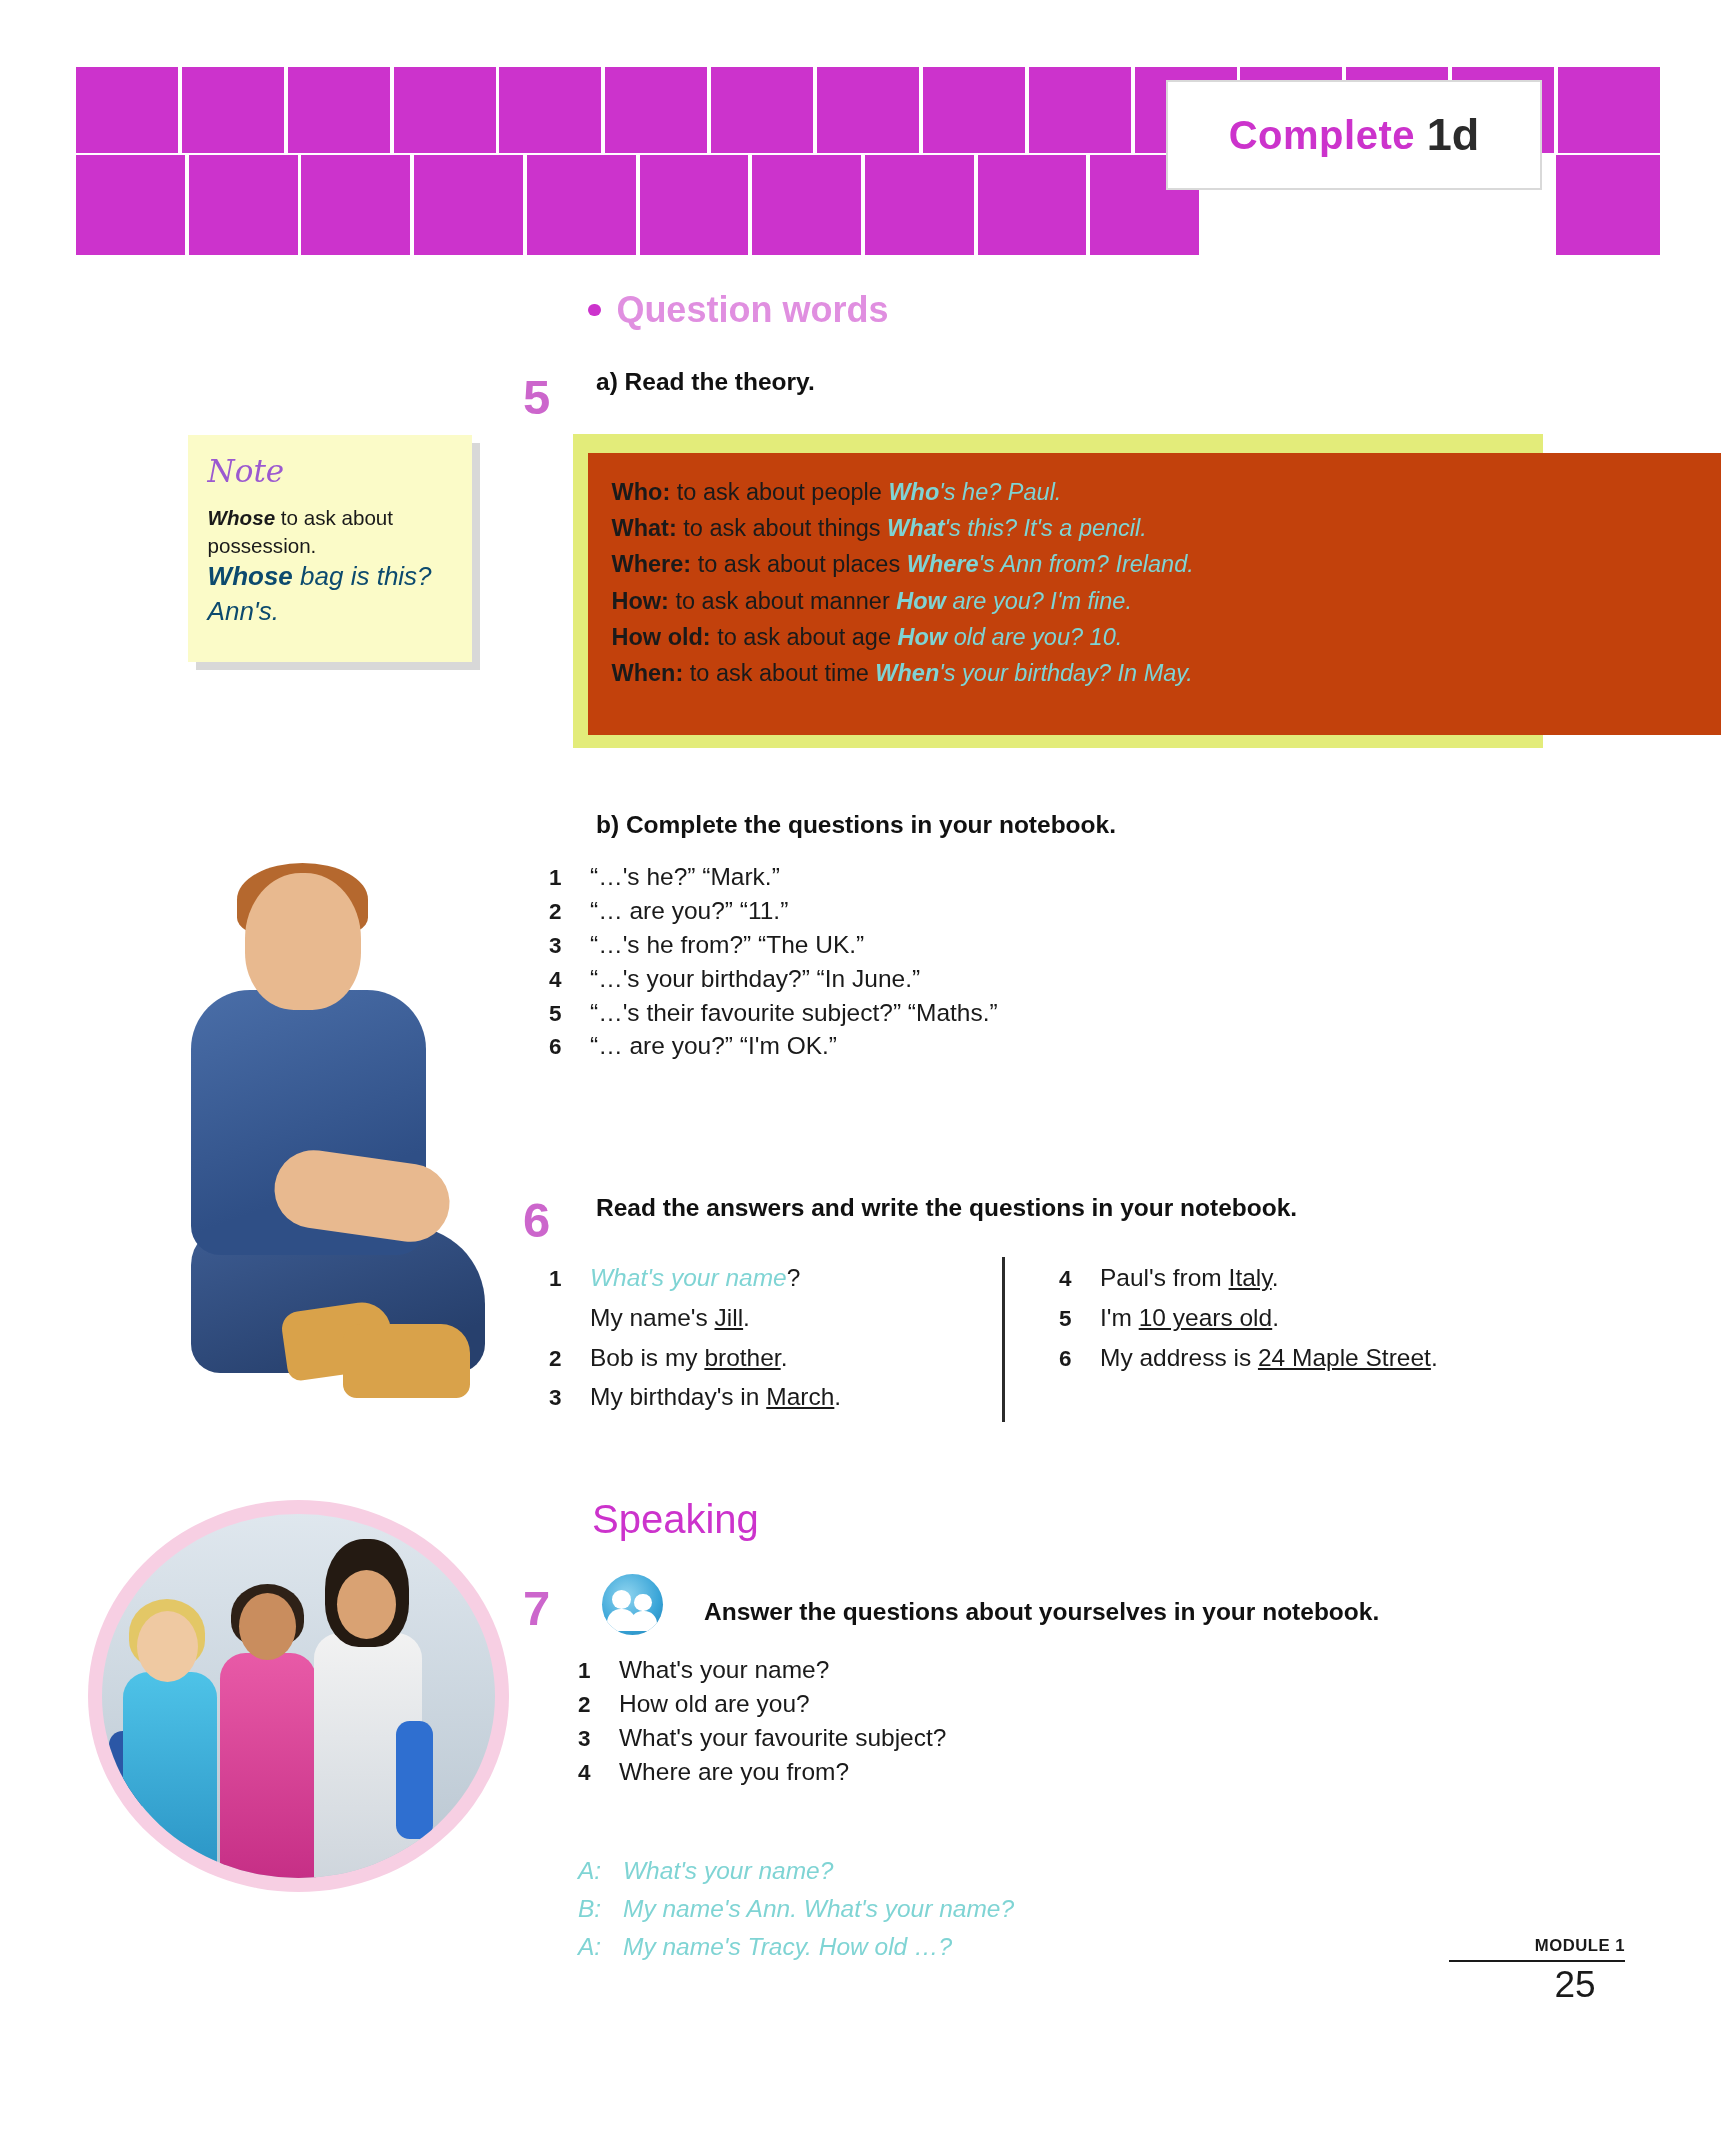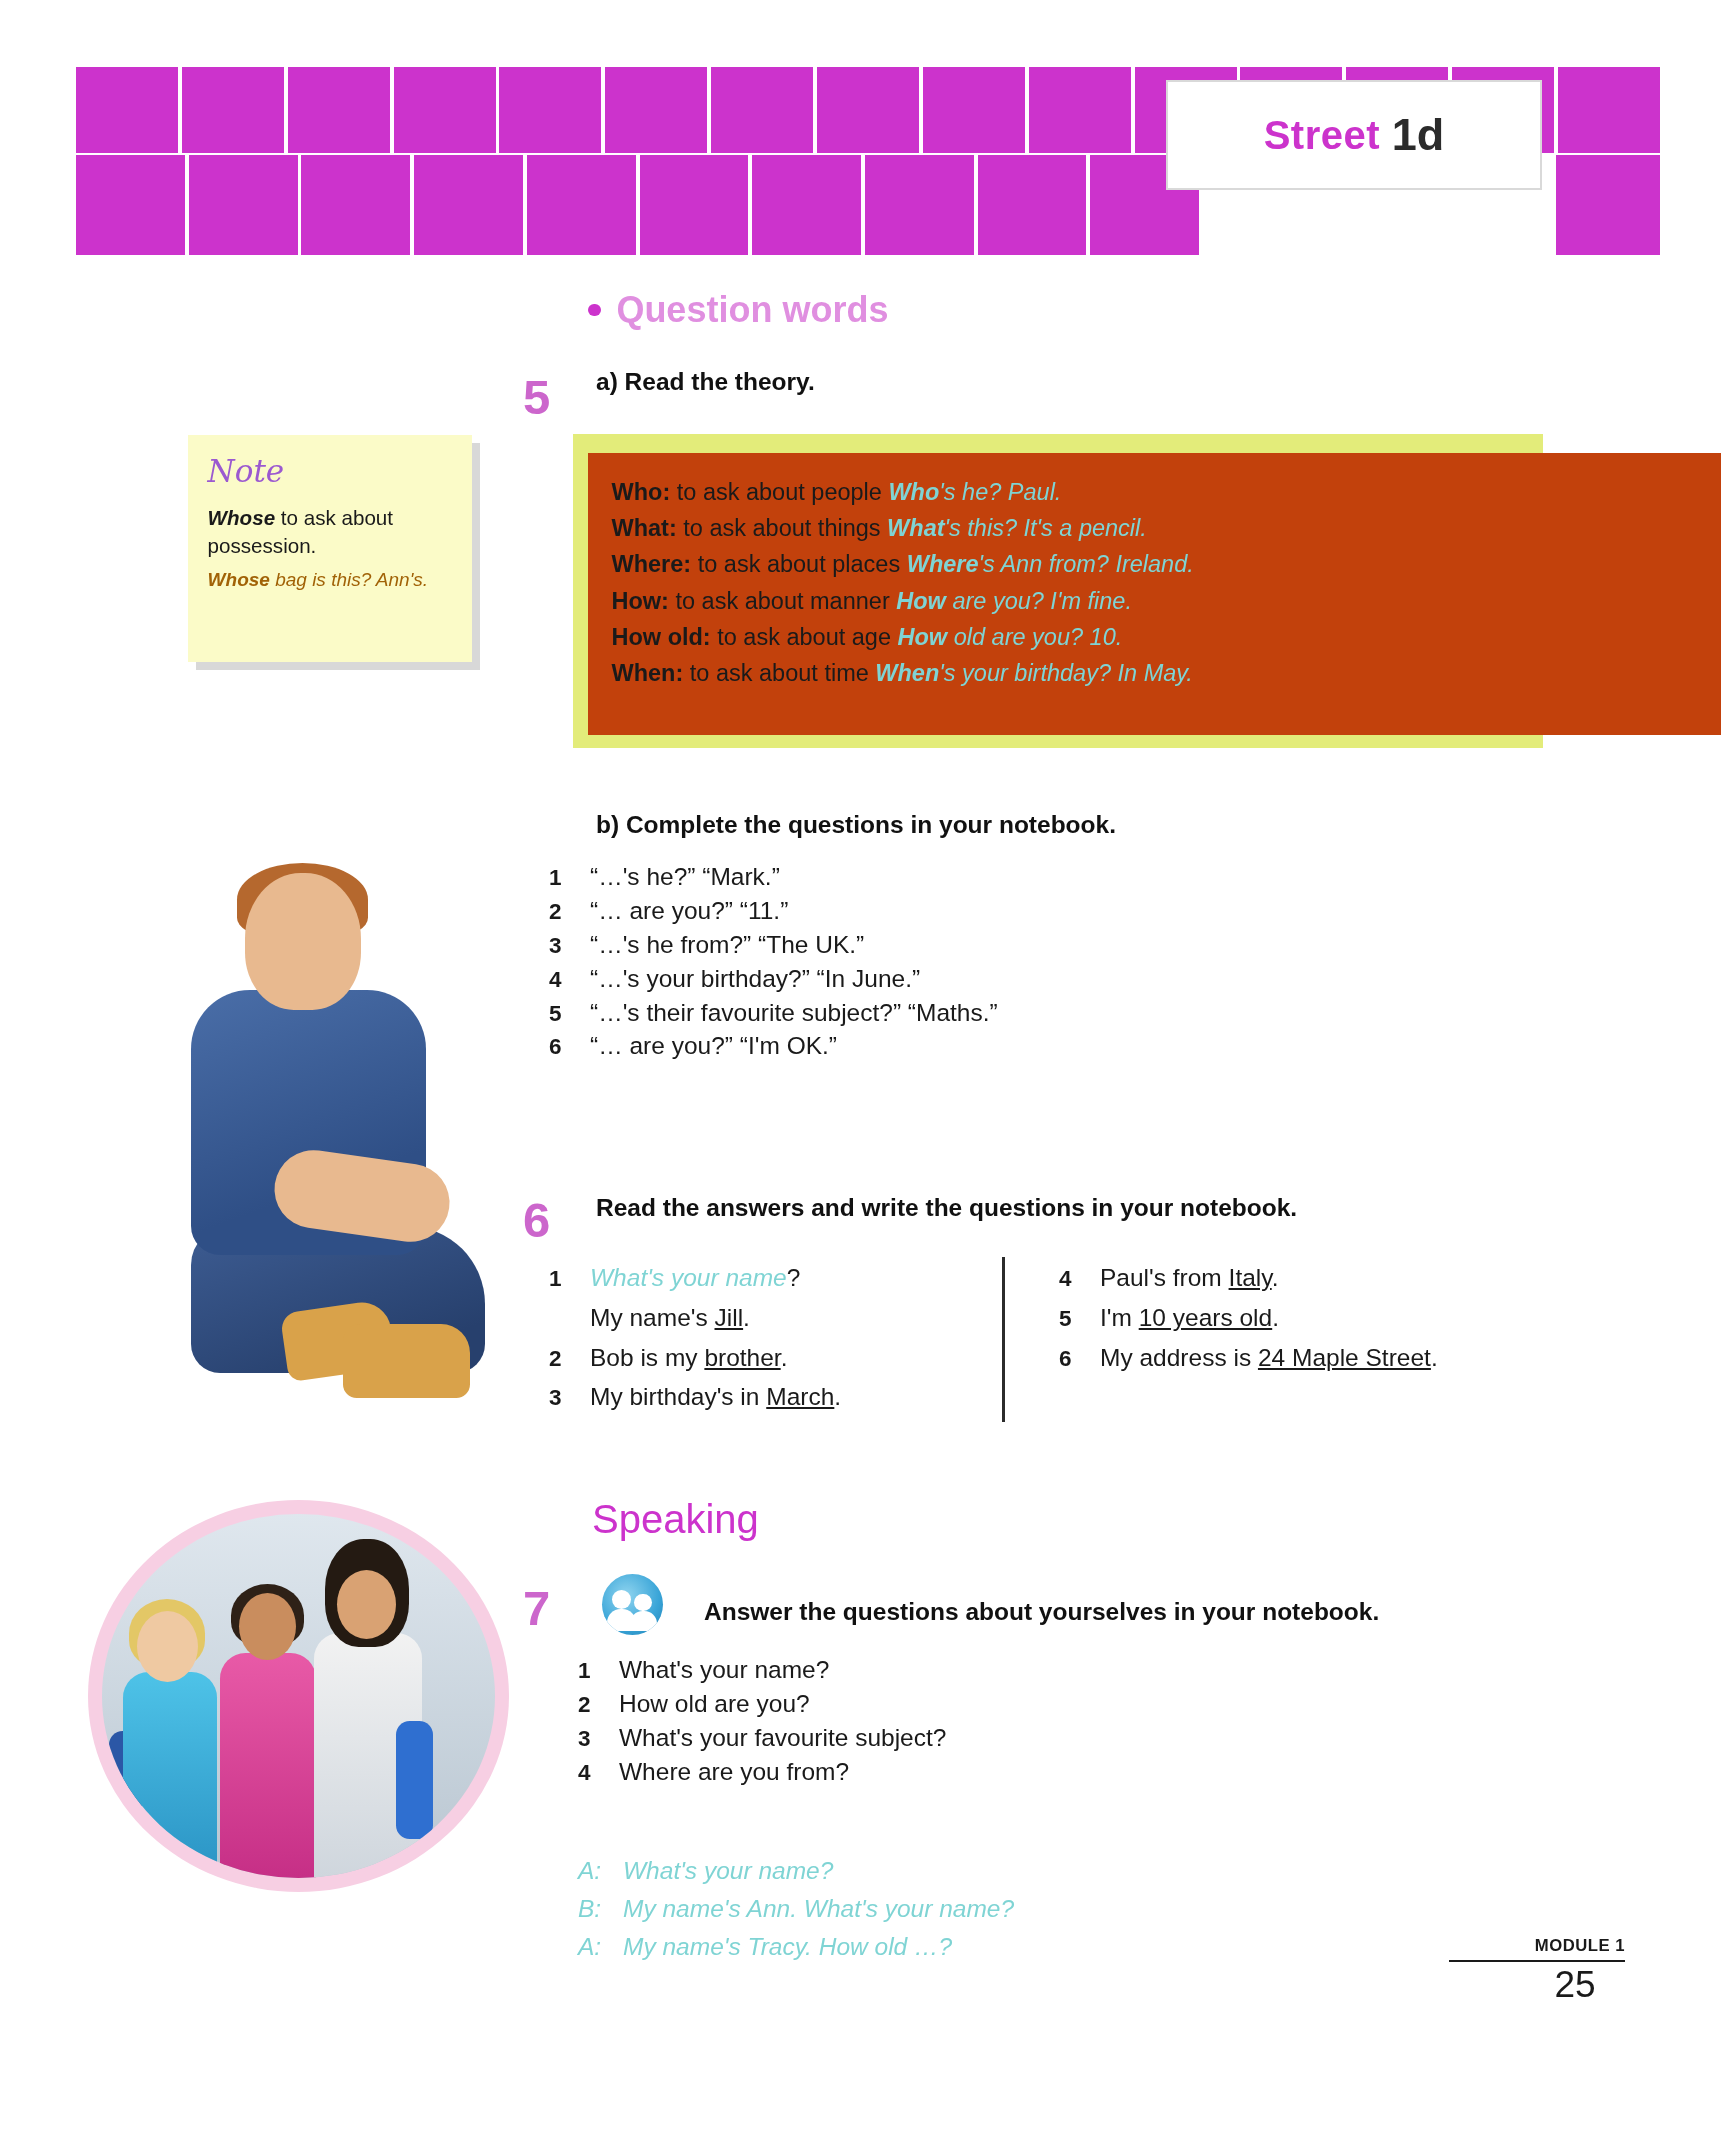--- a/index.html
+++ b/index.html
@@ -140,25 +140,25 @@
     font-family: "DejaVu Serif", serif;
     margin-bottom: 15.7px;
   }
   .note-line {
     font-size: 20.6px;
     line-height: 1.33;
     color: #1a1a1a;
   }
   .note-line b { font-style: italic; }
   .note-example {
-    font-size: 19px;
+    font-size: 26px;
     line-height: 1.33;
-    color: #a16207;
+    color: #0c4a6e;
     font-style: italic;
-    margin-top: 8px;
+    margin-top: 0;
   }
   .note-example b { font-style: italic; font-weight: bold; }
 
   
   .theory-back {
     position: absolute;
     left: 573px;
     top: 434px;
     width: 970px;
     height: 314px;
@@ -404,21 +404,21 @@
     <div class="band-cell"></div>
     <div class="band-cell"></div>
     <div class="band-cell"></div>
   </div>
   <div class="band-right-cells">
     <div class="band-cell"></div>
   </div>
 </div>
 
 <div class="grammar-tab">
-  <span class="g-word">Street</span>
+  <span class="g-word">Complete</span>
   <span class="g-num">1d</span>
 </div>
 
 <div class="section-title">
   <span class="dot"></span>
   <span>Question words</span>
 </div>
 
 <div class="ex-num n5">5</div>
 <div class="task-head task-5a">a)  Read the theory.</div>

